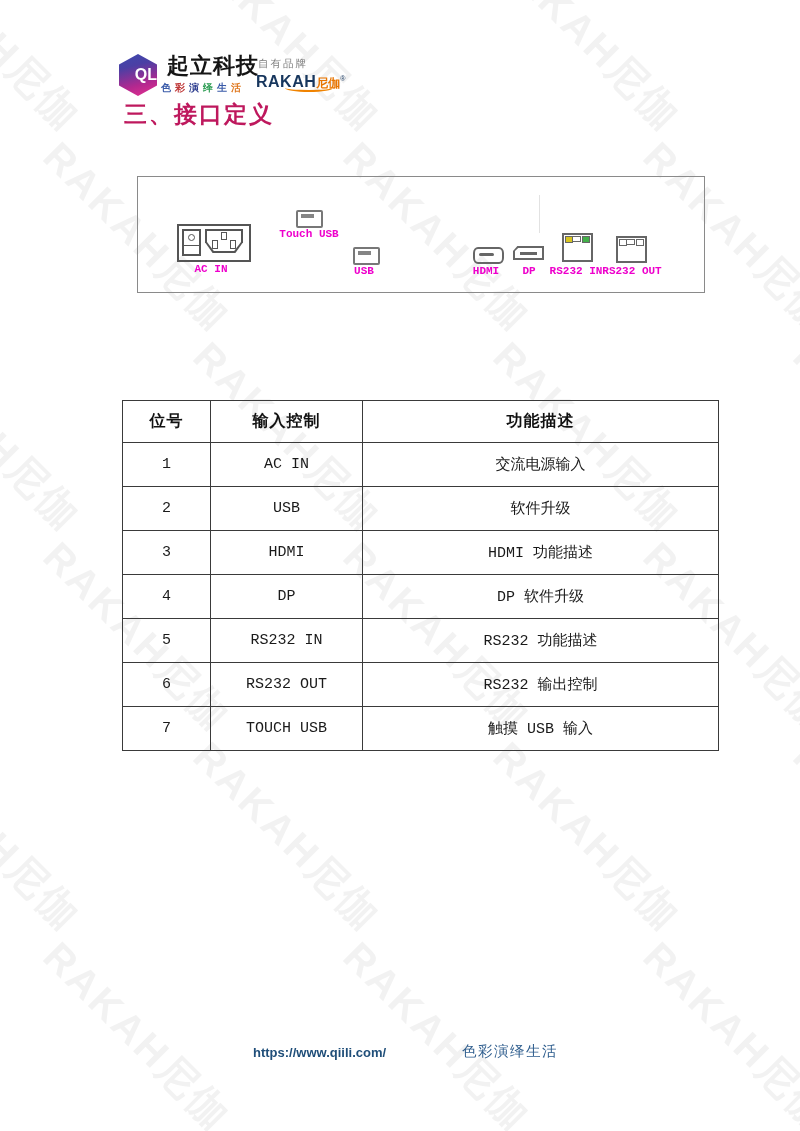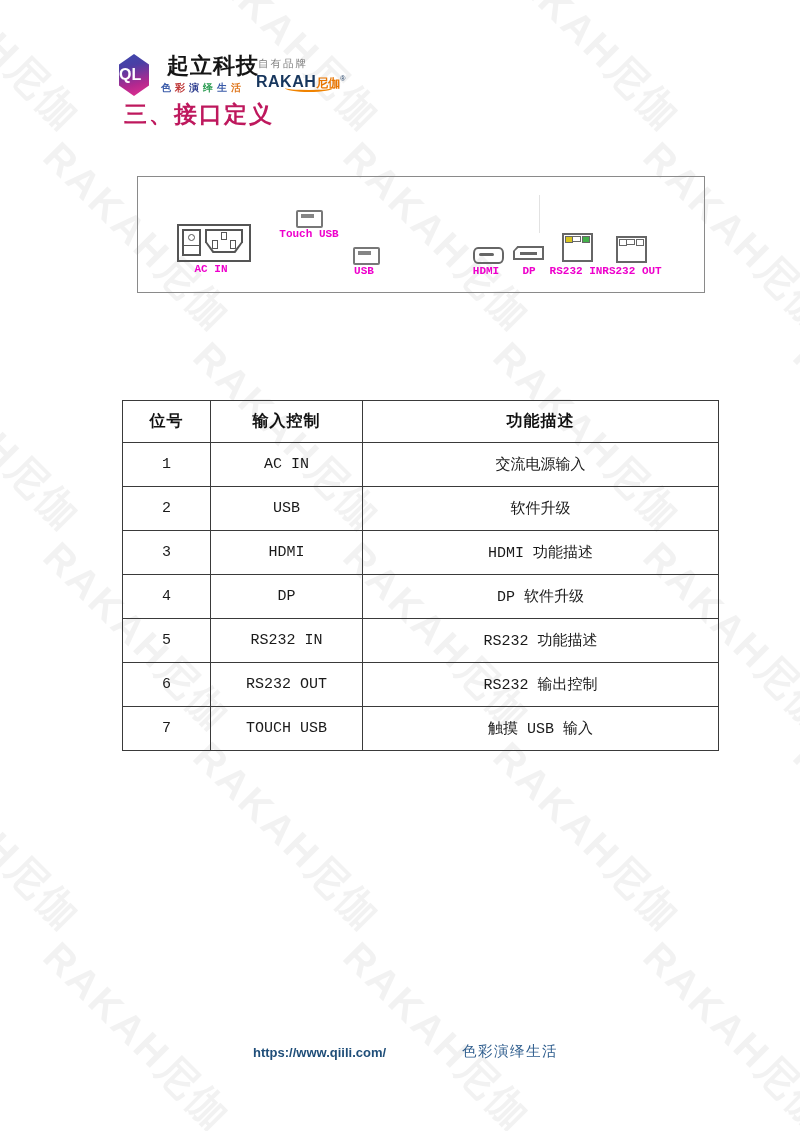--- a/index.html
+++ b/index.html
@@ -6,24 +6,24 @@
   .page{position:relative;width:800px;height:1131px;background:#ffffff;overflow:hidden;
         font-family:"Liberation Sans",sans-serif;}
 
   
   .wm-layer{position:absolute;inset:0;z-index:0;}
   .watermark{position:absolute;font-family:"Liberation Sans",sans-serif;font-weight:900;
              font-size:40px;letter-spacing:3px;color:#f2f2f2;white-space:nowrap;
              transform:rotate(45deg);transform-origin:0 0;user-select:none;}
 
   
-  .logo-hex{position:absolute;left:119px;top:54px;width:30px;height:42px;z-index:2;
+  .logo-hex{position:absolute;left:119px;top:54px;width:38px;height:42px;z-index:2;
             background:linear-gradient(165deg,#3d49ae 0%,#4b3fa4 30%,#b3288f 70%,#e5308f 100%);
             clip-path:polygon(50% 0,100% 25%,100% 75%,50% 100%,0 75%,0 25%);
-            display:flex;align-items:center;justify-content:flex-start;}
+            display:flex;align-items:center;justify-content:flex-end;}
   .logo-hex span{color:#fff;font-weight:900;font-size:16px;letter-spacing:0;}
   .logo-company{position:absolute;left:167px;top:51px;z-index:2;font-weight:900;font-size:22px;
                 letter-spacing:1px;color:#151515;}
   .logo-tagline{position:absolute;left:161px;top:81px;z-index:2;font-weight:700;font-size:10px;
                 letter-spacing:4px;white-space:nowrap;}
   .logo-brandlabel{position:absolute;left:258px;top:57px;z-index:2;font-size:10.5px;
                    letter-spacing:2px;color:#7d7d7d;}
   .logo-brand{position:absolute;left:256px;top:73px;z-index:2;white-space:nowrap;}
   .brand-name{font-weight:900;font-size:16px;letter-spacing:.5px;color:#17365d;}
   .brand-cn{font-weight:900;font-size:12px;color:#e87500;}

